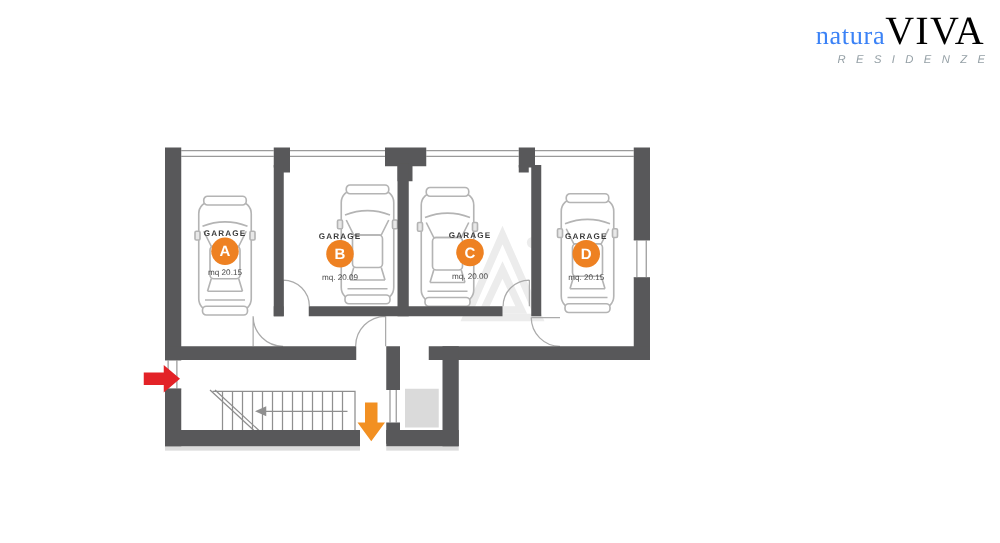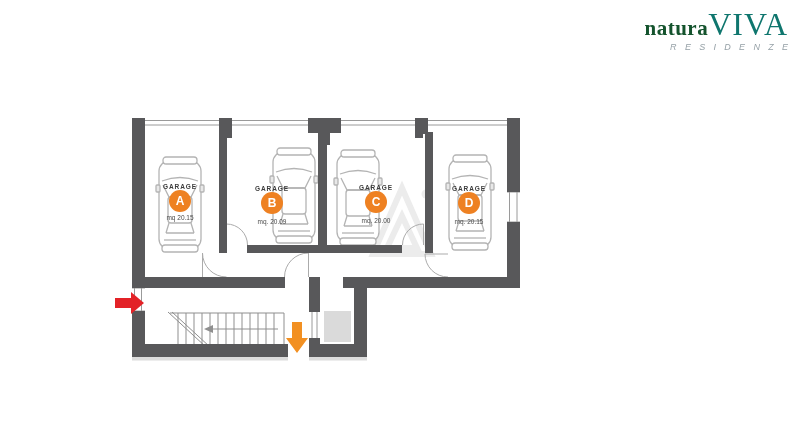--- a/index.html
+++ b/index.html
@@ -5,22 +5,22 @@
   html,body{margin:0;padding:0;}
   body{
     width:800px;height:434px;position:relative;overflow:hidden;
     background:#ffffff;font-family:"Liberation Sans",sans-serif;
   }
   .stage{position:absolute;inset:0;width:800px;height:434px;}
   svg{position:absolute;left:0;top:0;}
   
   .logo{position:absolute;top:8px;right:12px;text-align:right;line-height:1;}
   .logo-word{font-family:"Liberation Serif",serif;white-space:nowrap;}
-  .logo-natura{font-weight:700;font-size:21px;color:#14532d;letter-spacing:0.5px;}
-  .logo-viva{font-weight:400;font-size:32px;color:#0f766e;letter-spacing:1px;}
+  .logo-natura{font-weight:400;font-size:21px;color:#3b82f6;letter-spacing:0.5px;}
+  .logo-viva{font-weight:400;font-size:32px;color:#000000;letter-spacing:1px;}
   .logo-tagline{
     margin-top:3px;font-family:"Liberation Sans",sans-serif;font-size:9px;
     color:#95a0a6;letter-spacing:8.3px;margin-right:-8.3px;white-space:nowrap;font-style:italic;
   }
   
   .glabel{font-size:6.5px;font-weight:bold;fill:#3c3c3c;letter-spacing:0.9px;text-anchor:middle;}
   .bletter{font-size:12px;font-weight:bold;fill:#ffffff;text-anchor:middle;}
   .garea{font-size:6.5px;fill:#4a4a4a;text-anchor:middle;}
 </style>
 </head>

